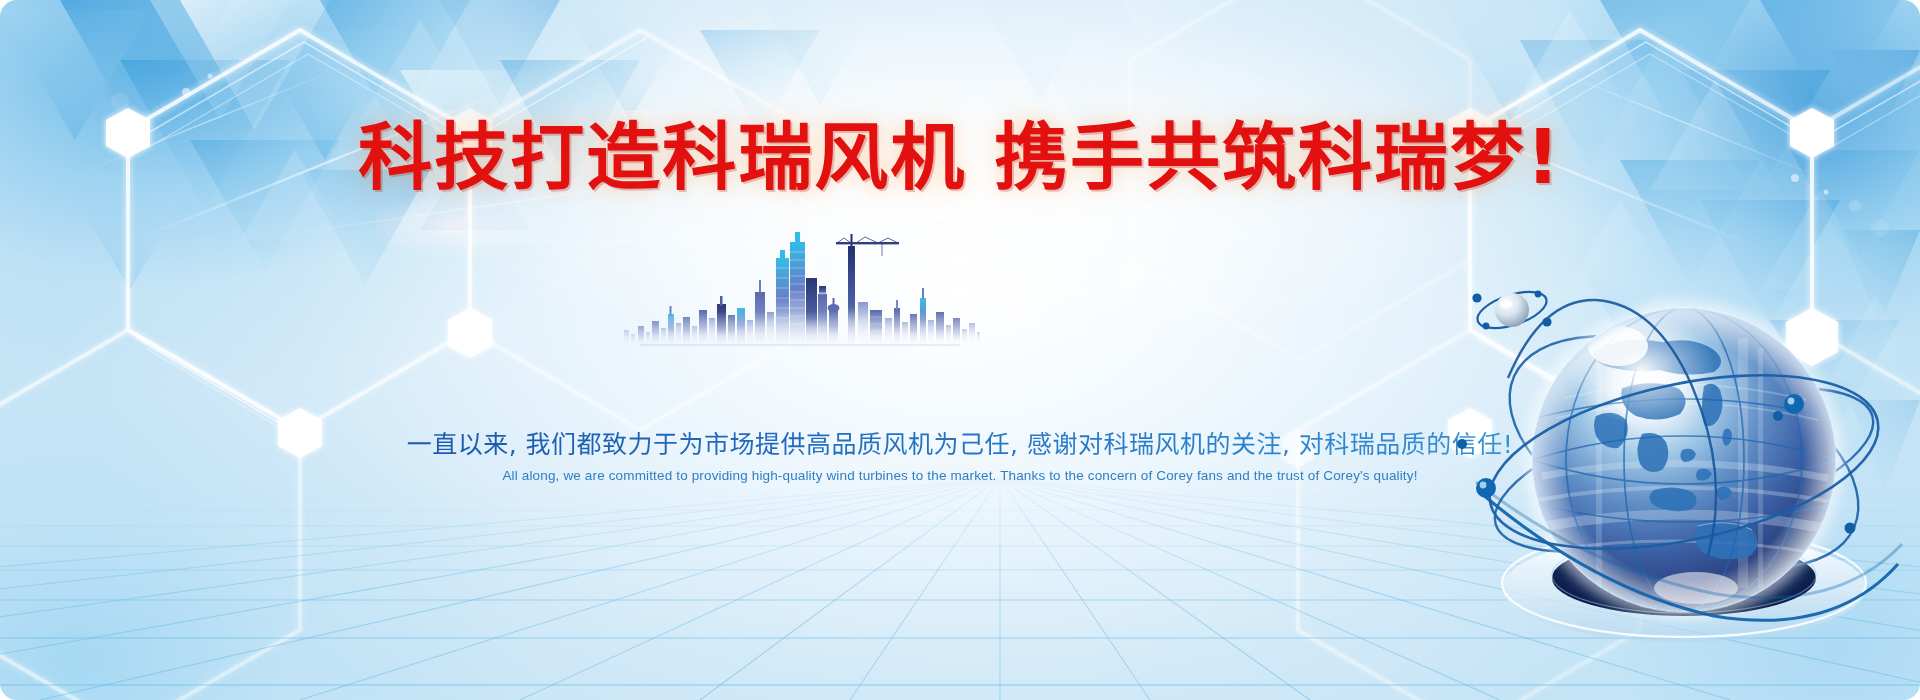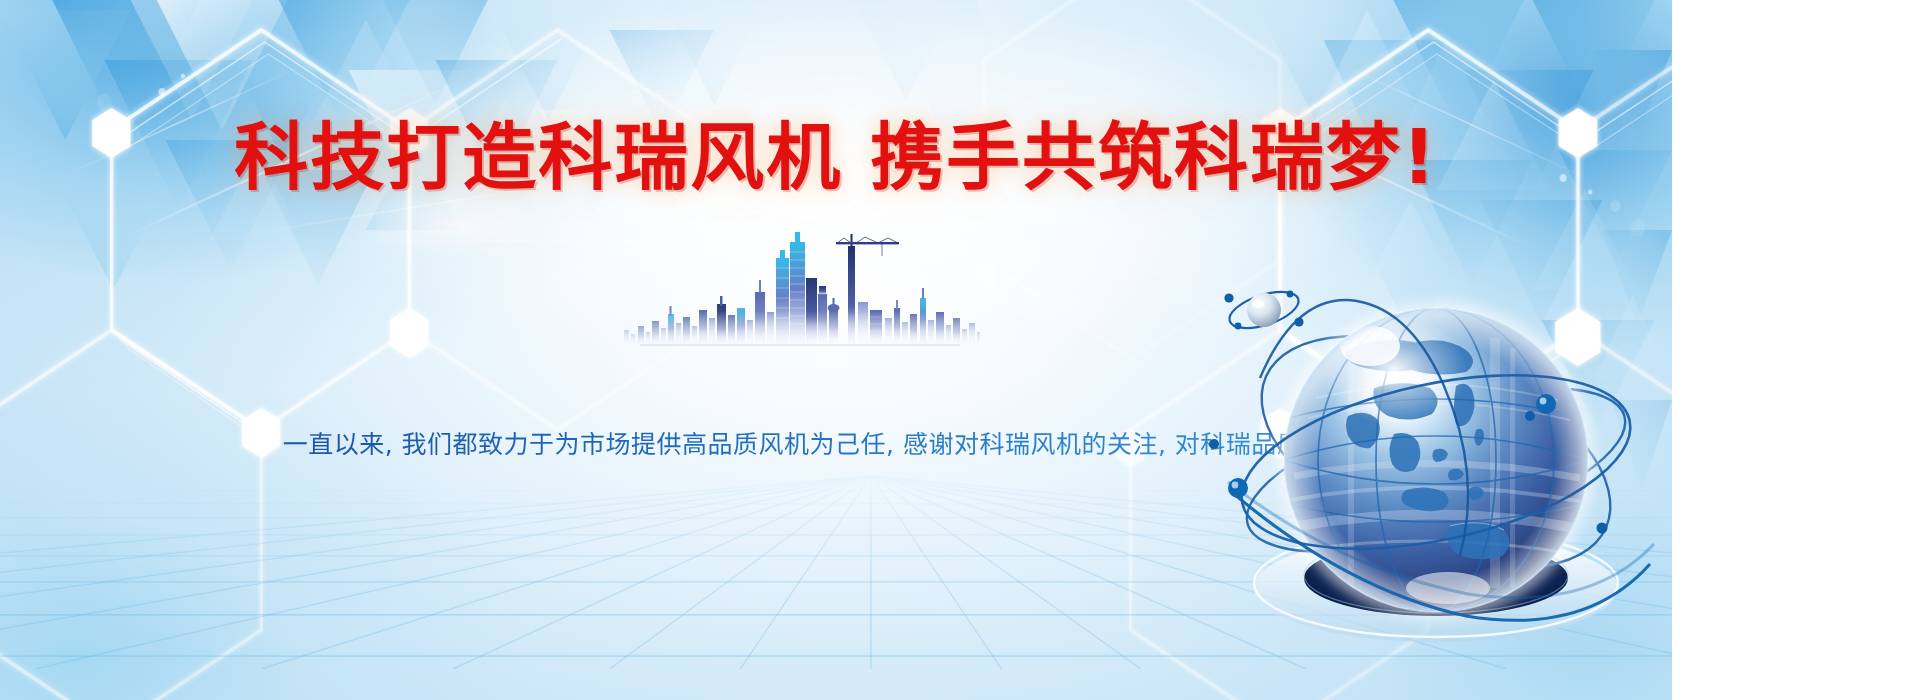--- a/index.html
+++ b/index.html
@@ -1,25 +1,26 @@
 <!DOCTYPE html>
 <html lang="zh-CN"><head>
 <meta charset="utf-8">
 <title>Corey Fan Banner</title>
 <style>
   html,body{margin:0;padding:0;background:#fff;}
   body{font-family:"Liberation Sans","DejaVu Sans",sans-serif;}
 
   #banner{
     position:relative;
-    width:1672px;
+    width:1920px;
     height:700px;
     overflow:hidden;
     background:
       radial-gradient(ellipse 900px 520px at 50% 42%, #ffffff 0%, #f4fafe 26%, #e4f2fb 52%, #d3eaf8 74%, #c6e4f6 100%);
+    border-radius: 17px;
   }
 
   .layer{position:absolute;inset:0;}
   .layer svg{display:block;width:100%;height:100%;}
 
   
   #wash-tl{
     position:absolute;left:0;top:0;width:760px;height:420px;
     background:radial-gradient(ellipse 520px 330px at 22% 16%, rgba(41,150,218,.60) 0%, rgba(84,178,232,.36) 36%, rgba(150,212,240,.14) 66%, rgba(255,255,255,0) 100%);
     pointer-events:none;
@@ -439,20 +440,21 @@
       <rect x="20" y="122" width="320" height="2.5" fill="#9fb0dd" opacity="0.22"></rect>
     </svg>
   </div>
 
   <div id="headline-glow"></div>
   <div id="headline-wrap">
     <div id="headline">科技打造科瑞风机 携手共筑科瑞梦!</div>
   </div>
 
   <div id="sub-cn">一直以来, 我们都致力于为市场提供高品质风机为己任, 感谢对科瑞风机的关注, 对科瑞品质的信任!</div>
+  <div id="sub-en">All along, we are committed to providing high-quality wind turbines to the market. Thanks to the concern of Corey fans and the trust of Corey's quality!</div>
 
   <div id="grid-floor">
     <svg viewBox="0 0 1920 240" preserveAspectRatio="none" xmlns="http://www.w3.org/2000/svg">
       <defs>
         <linearGradient id="gridFade" x1="0" y1="0" x2="0" y2="1">
           <stop offset="0" stop-color="#fff" stop-opacity="0"></stop>
           <stop offset="0.18" stop-color="#fff" stop-opacity="0.25"></stop>
           <stop offset="0.55" stop-color="#fff" stop-opacity="0.85"></stop>
           <stop offset="1" stop-color="#fff" stop-opacity="1"></stop>
         </linearGradient>

